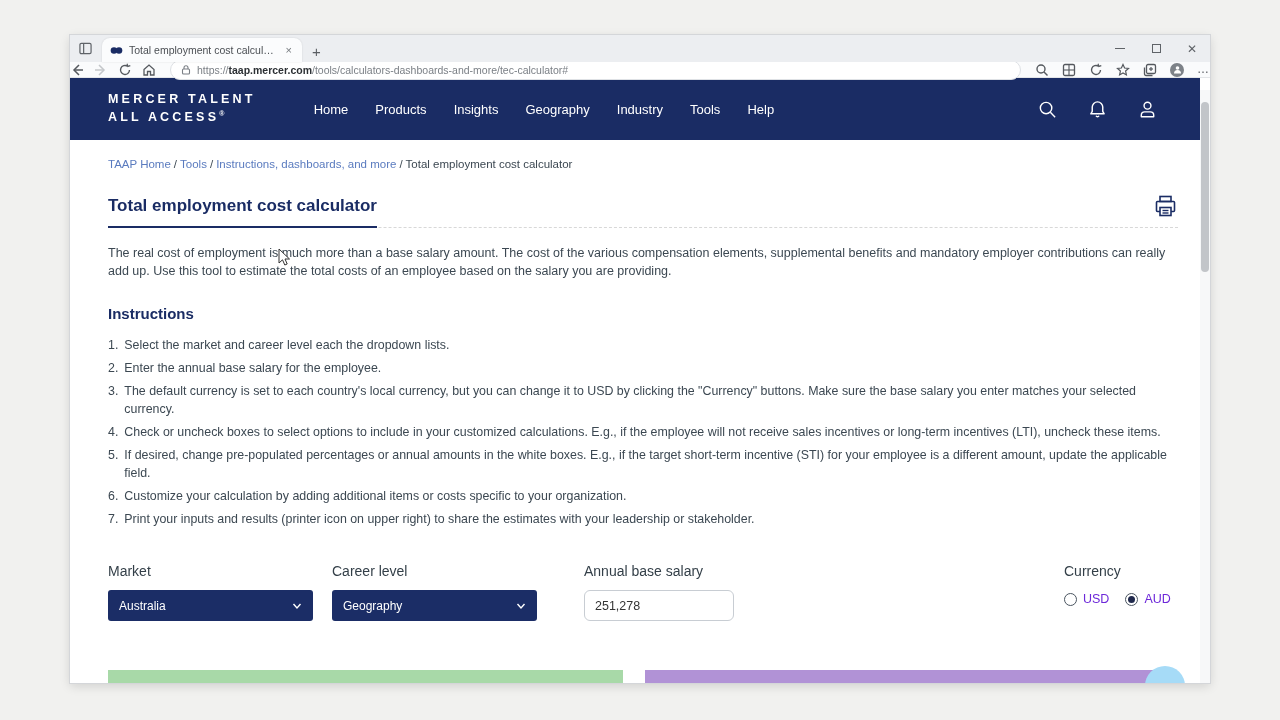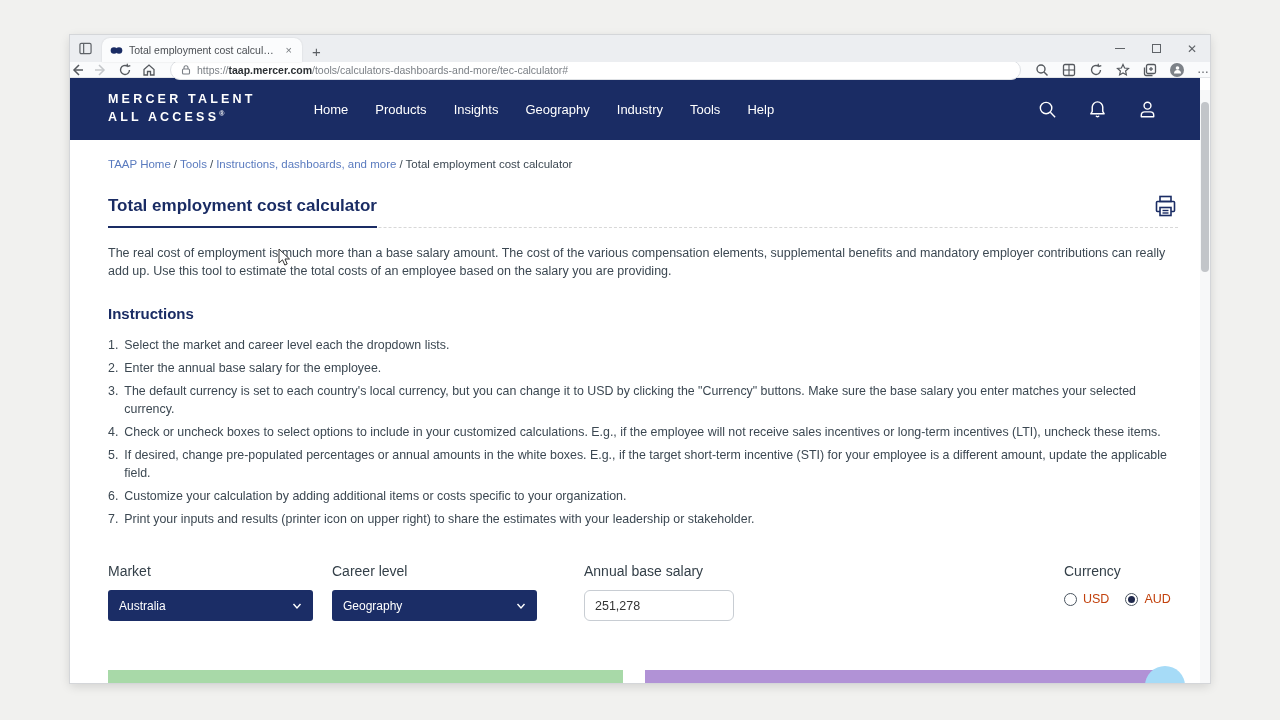--- a/index.html
+++ b/index.html
@@ -93,21 +93,21 @@
   .col-salary { left:476px; width:150px; }
   .col-currency { left:956px; }
   .select { margin-top:11px; height:31px; background:#1b2d66; border-radius:3px; color:#fff;
             font-size:12px; display:flex; align-items:center; justify-content:space-between;
             padding:0 11px; cursor:pointer; }
   .select svg { width:10px; height:10px; }
   .text-input { margin-top:11px; height:31px; width:150px; border:1px solid #c8cdd3; border-radius:6px;
                 padding:0 10px; font-size:12.5px; color:#333; font-family:"Liberation Sans", sans-serif;
                 background:#fff; outline:none; }
   .radio-row { display:flex; align-items:center; gap:16px; margin-top:13px; }
-  .radio-opt { display:flex; align-items:center; gap:6px; font-size:12.5px; color:#c2410c; cursor:pointer; }
+  .radio-opt { display:flex; align-items:center; gap:6px; font-size:12.5px; color:#6d28d9; cursor:pointer; }
   .radio-circle { width:13px; height:13px; border:1.5px solid #4a5560; border-radius:50%; position:relative; }
   .radio-circle.checked::after { content:''; position:absolute; inset:2px; background:#20294c; border-radius:50%; }
 
   
   .bottom-row { margin-top:35px; display:flex; gap:22px; }
   .band { height:40px; width:515px; }
 
   .chat-bubble { position:absolute; left:1075px; top:631px; width:40px; height:40px; border-radius:50%;
                  display:flex; align-items:center; justify-content:center; z-index:5; }
 

